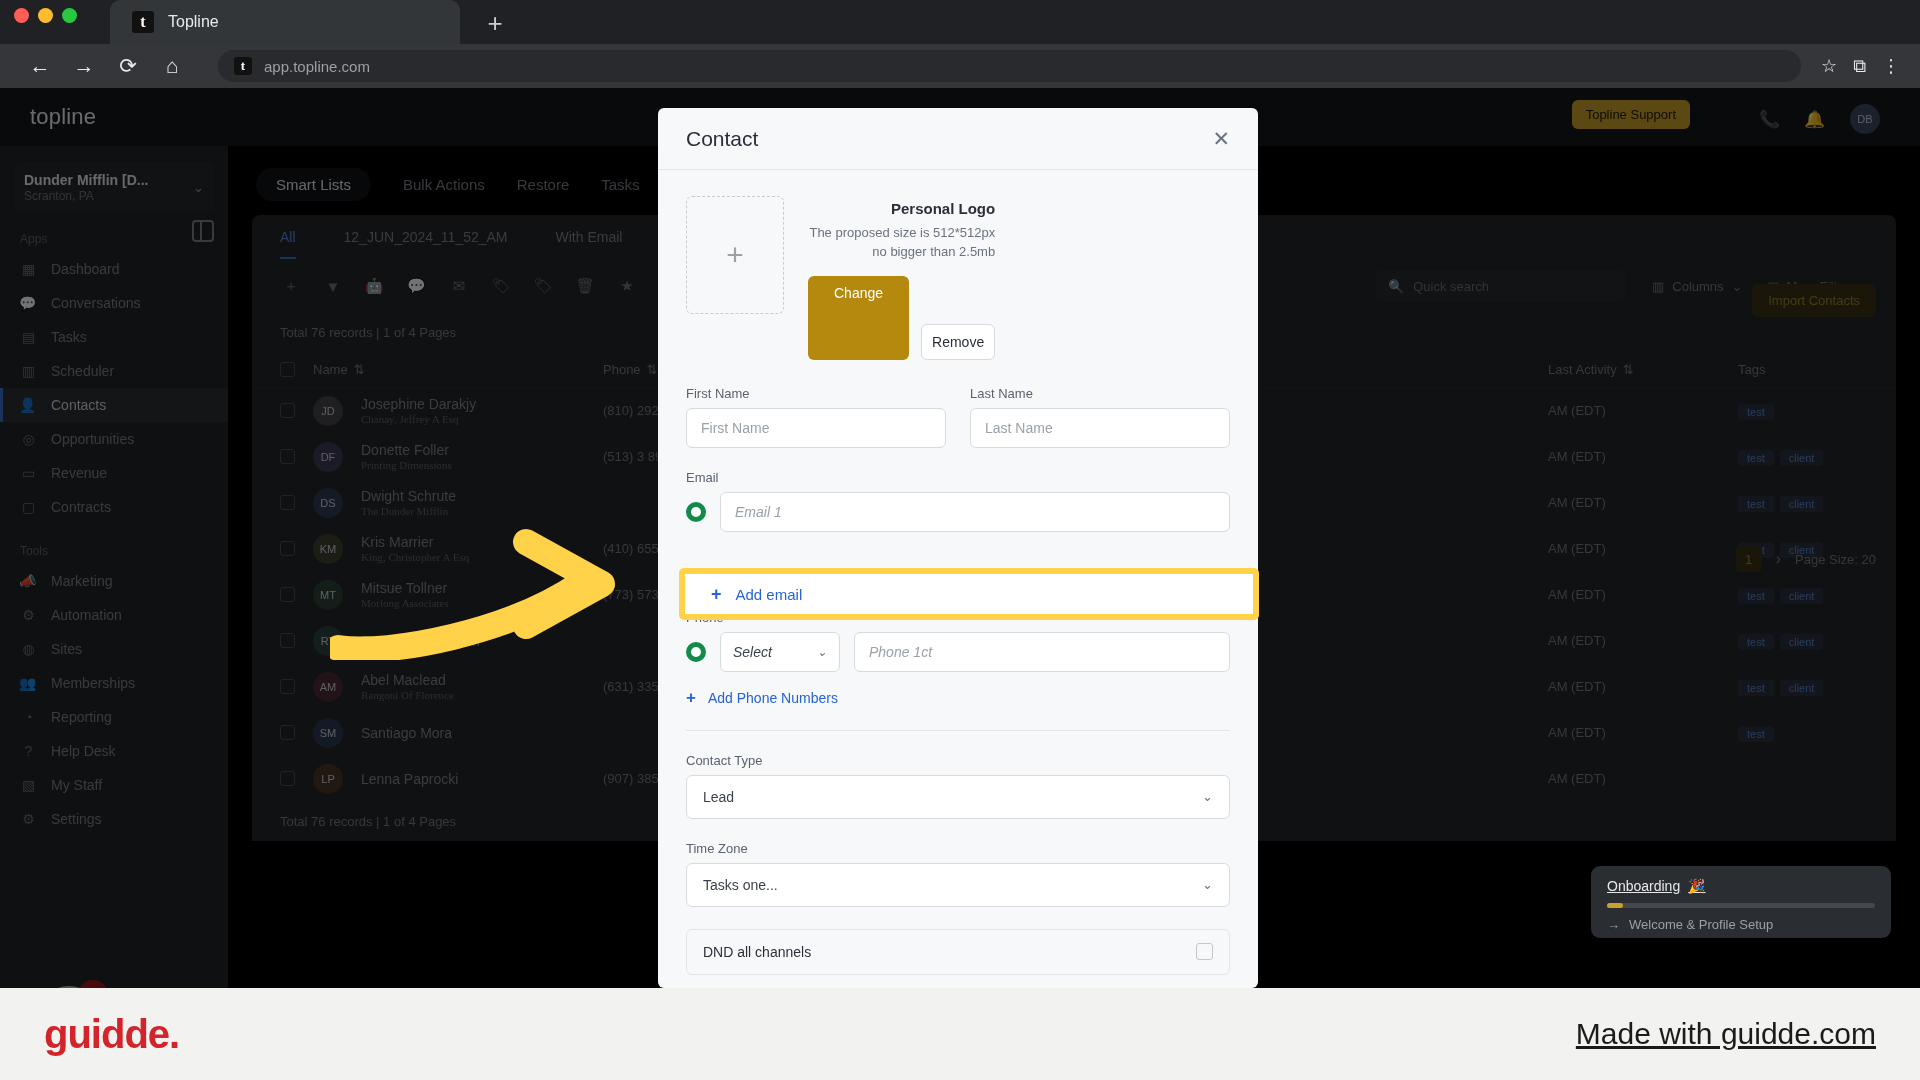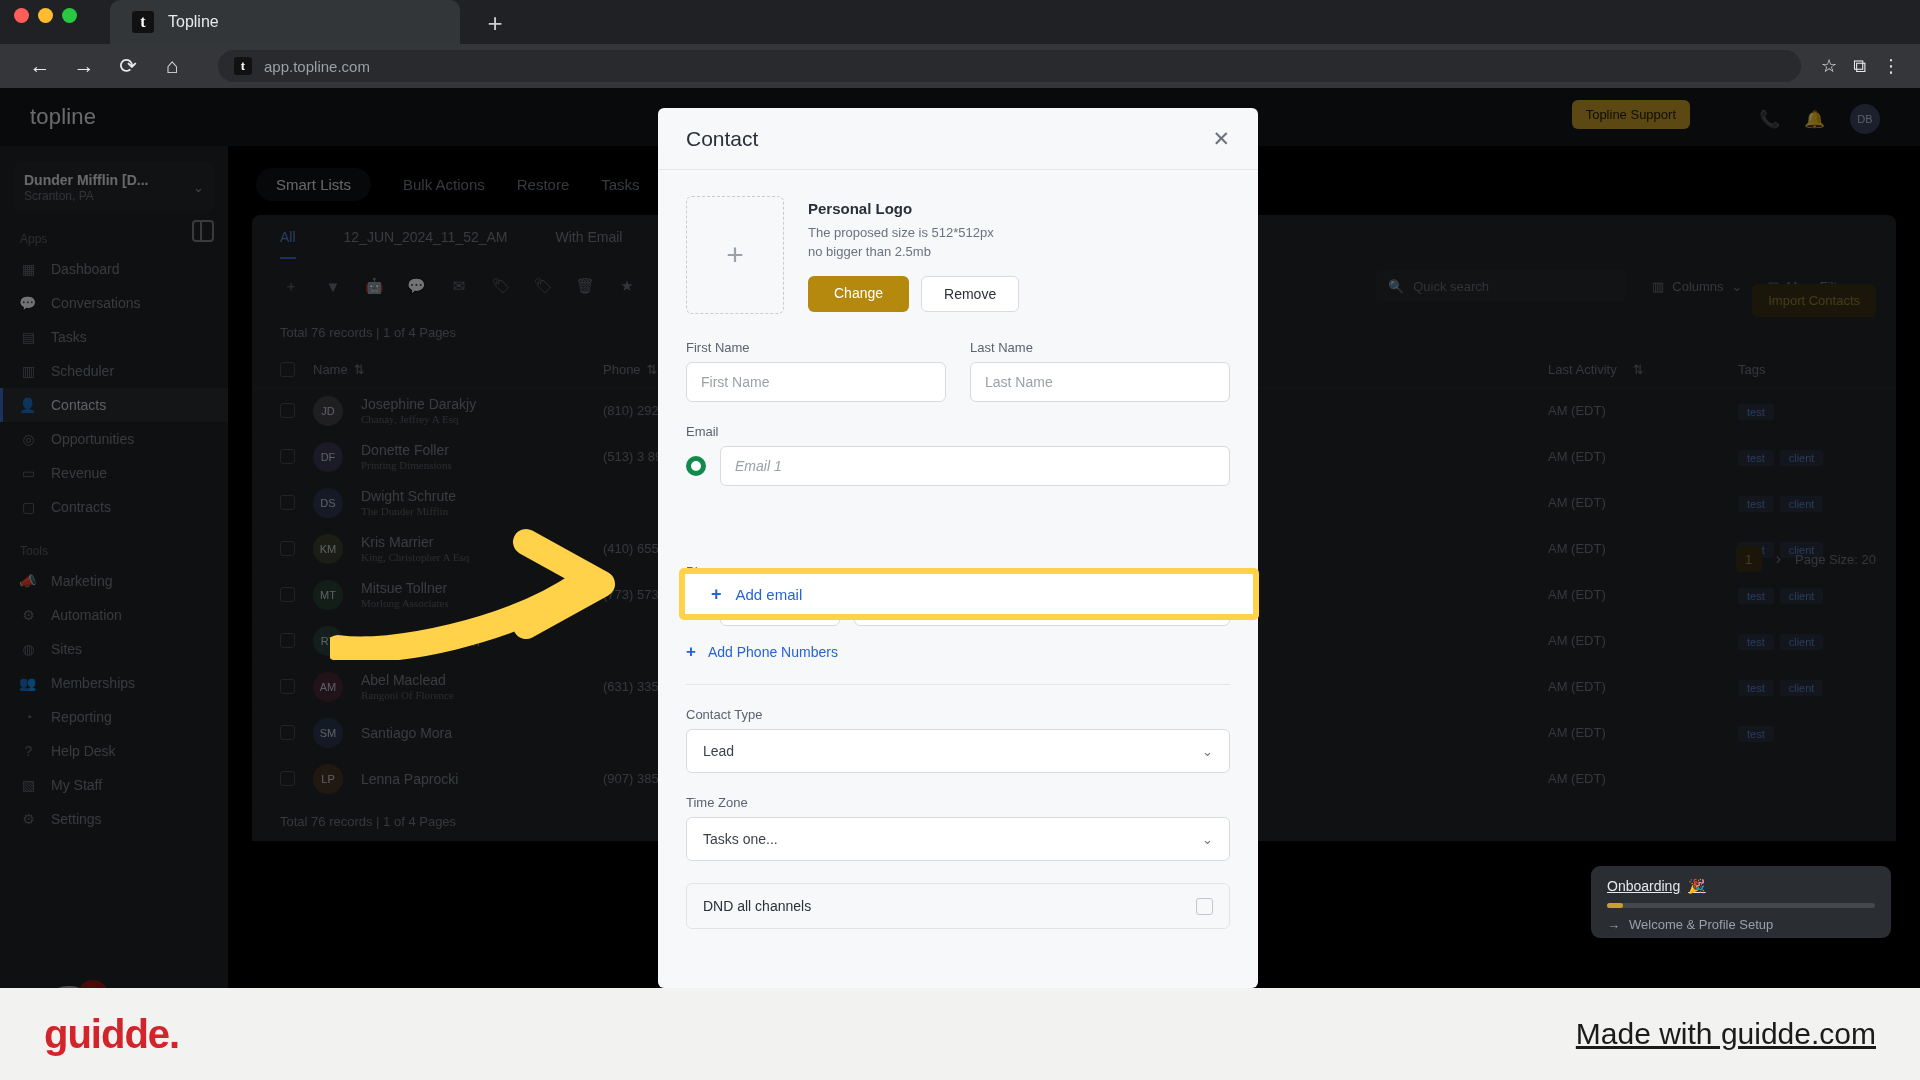--- a/index.html
+++ b/index.html
@@ -98,21 +98,21 @@
   .quick { width:250px; height:32px; background:#272a2e; border-radius:5px; display:flex;
     align-items:center; gap:9px; padding:0 12px; color:#6c727a; font-size:13px; }
   .tb-dd { color:#767c85; font-size:13px; display:flex; align-items:center; gap:8px; }
   .records-bar { margin:0 24px; background:#232629; padding:12px 28px; color:#767c85; font-size:13px; }
   .thead { margin:0 24px; display:flex; align-items:center; padding:10px 28px;
     border-bottom:1px solid #2b2e32; color:#767c85; font-size:13px; background:#232629; }
   .chk { width:15px; height:15px; border:1px solid #4a4f56; border-radius:3px; margin-right:18px; }
   .col-name{width:290px;display:flex;align-items:center;gap:6px;}
   .col-phone{width:200px;display:flex;align-items:center;gap:6px;}
   .col-mid{flex:1;}
-  .col-act{width:190px;text-align:left;display:flex;gap:16px;}
+  .col-act{width:190px;text-align:left;display:flex;gap:6px;}
   .col-tags{width:130px;}
   .row { margin:0 24px; display:flex; align-items:center; padding:7px 28px; background:#232629;
     border-bottom:1px solid #26292d; height:46px; }
   .av { width:30px; height:30px; border-radius:50%; font-size:11px; color:#cfd5de;
     display:flex; align-items:center; justify-content:center; margin-right:12px; }
   .nm { color:#80868f; font-size:14px; }
   .sub { color:#5f656d; font-size:11px; margin-top:1px;font-family:Liberation Serif, serif; }
   .cell { color:#767c85; font-size:13px; }
   .tag { display:inline-block; background:#2c3342; color:#5c83c9; font-size:11px;
     padding:2px 9px; border-radius:4px; margin-right:6px; }
@@ -133,27 +133,27 @@
     background:#f7f8f9; border-radius:6px; overflow:hidden;
   }
   .modal-head { height:62px; display:flex; align-items:center; padding:0 28px;
     border-bottom:1px solid #e4e6e9; }
   .modal-title { font-size:21px; color:#2a2f3a; }
   .modal-close { margin-left:auto; color:#6b7280; font-size:21px; }
   .modal-body { padding:26px 28px 0 28px; }
   .logo-row { display:flex; gap:24px; }
   .logo-box { width:98px; height:118px; border:1px dashed #c7ccd3; border-radius:6px;
     display:flex; align-items:center; justify-content:center; color:#9aa1a9; font-size:30px; }
-  .logo-info { padding-top:4px; }
+  .logo-info { padding-top:4px;text-align:right; }
   .logo-title { font-size:15px; color:#2a2f3a; font-weight:bold; }
   .logo-desc { font-size:13px; color:#6b7280; margin-top:7px; line-height:1.45; }
   .logo-btns { display:flex; gap:12px; margin-top:14px; }
   .btn-change { background:#b4890e; color:#fff; font-size:14px; padding:9px 26px; border-radius:6px; }
-  .btn-remove { background:#fff; color:#2a2f3a; font-size:14px; padding:9px 22px; border-radius:6px;
-    border:1px solid #d7dbe0; }
+  .btn-remove { background:#fff; color:#2a2f3a; font-size:14px; padding:9px 10px; border-radius:6px;
+    border:1px solid #d7dbe0;margin-top:48px; }
   .fld-label { font-size:13px; color:#5b6270; margin-bottom:7px; }
   .two-col { display:flex; gap:24px; margin-top:26px; }
   .col { flex:1; }
   .inp { width:100%; height:40px; background:#fff; border:1px solid #d7dbe0; border-radius:6px;
     padding:0 14px; color:#9aa1a9; font-size:14px; display:flex; align-items:center; }
   .section { margin-top:22px; }
   .in-row { display:flex; align-items:center; gap:14px;font-style:italic; }
   .radio { width:20px; height:20px; border-radius:50%; border:5px solid #128a4b; background:#fff; flex:none; }
   .sel { height:40px; background:#fff; border:1px solid #d7dbe0; border-radius:6px;
     padding:0 12px; display:flex; align-items:center; color:#3c424d; font-size:14px; }

